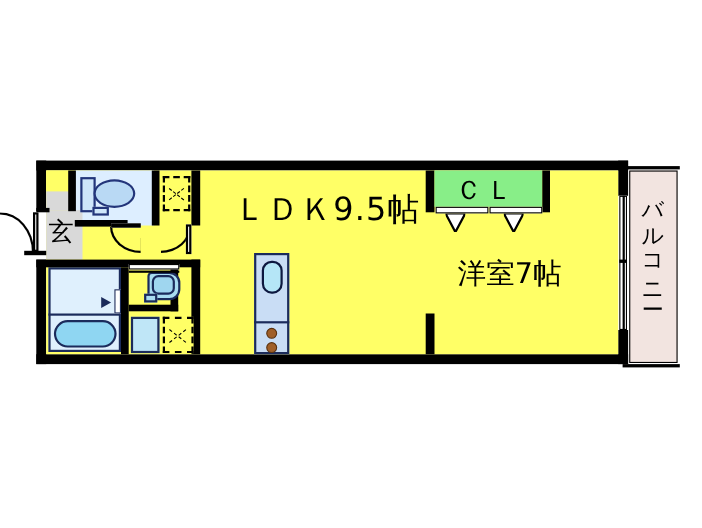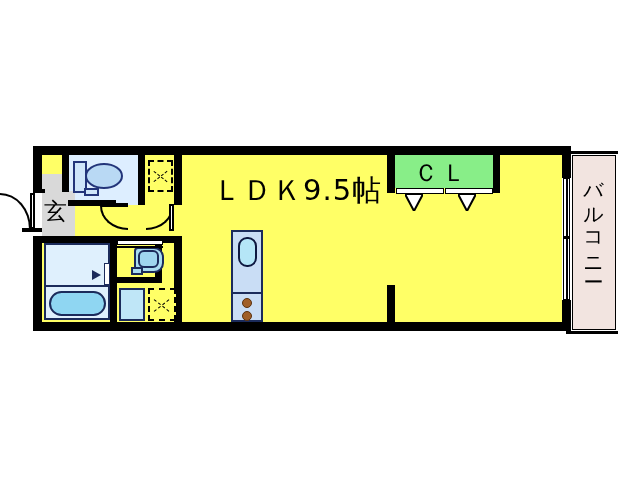--- a/index.html
+++ b/index.html
@@ -231,18 +231,19 @@
     <svg width="18" height="17" viewBox="0 0 18 17">
       <polygon points="0,0 18,0 9,17" fill="#ffffff" stroke="#000" stroke-width="2"></polygon>
     </svg>
   </div>
   <div class="vmark" style="left:458px;top:194px;">
     <svg width="18" height="17" viewBox="0 0 18 17">
       <polygon points="0,0 18,0 9,17" fill="#ffffff" stroke="#000" stroke-width="2"></polygon>
     </svg>
   </div>
 
+  <div class="label label-room" style="left:416px;top:236px;">洋室7帖</div>
 
   <div class="slider-panel" style="left:563px;top:178px;width:7px;height:122px;"></div>
   <div class="abs" style="left:566px;top:178px;width:1.5px;height:122px;background:#000;"></div>
   <div class="abs" style="left:563px;top:236px;width:7px;height:3px;background:#000;"></div>
 
 </div>
 
 </body></html>

